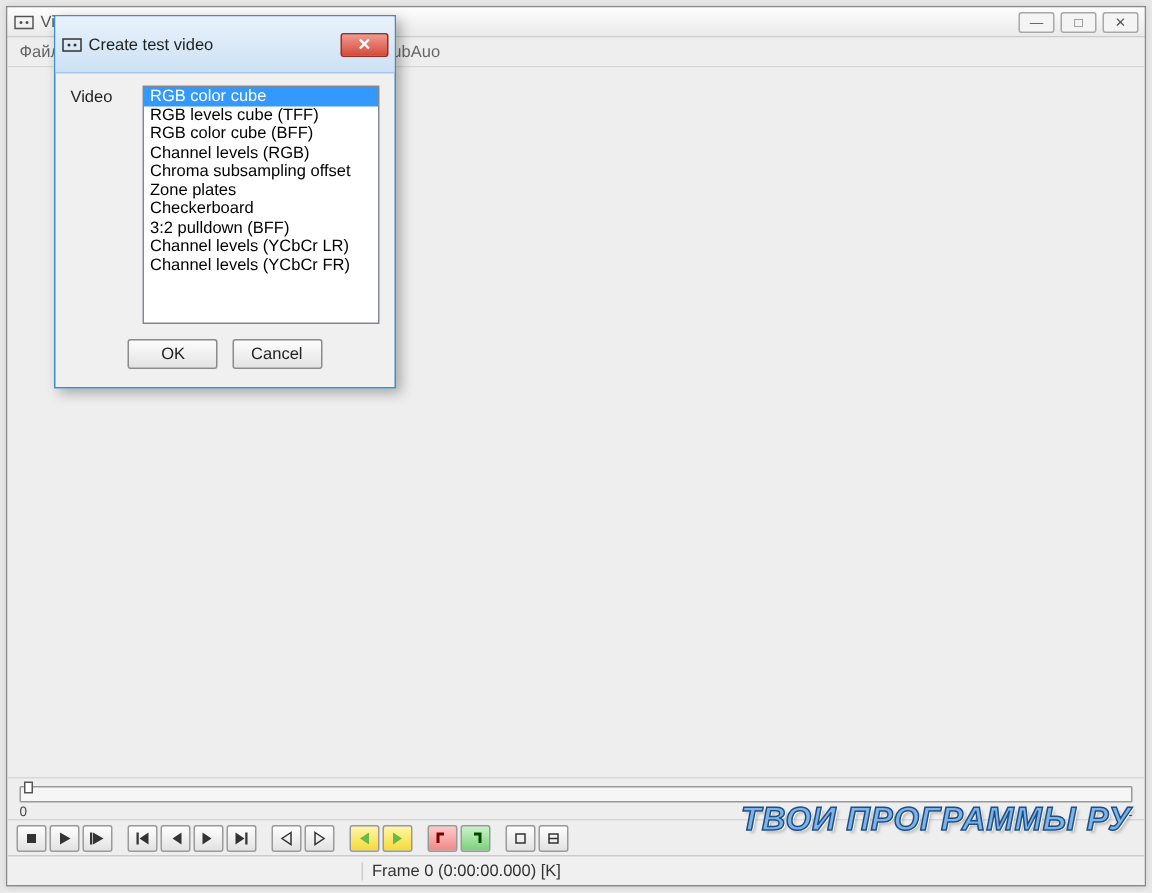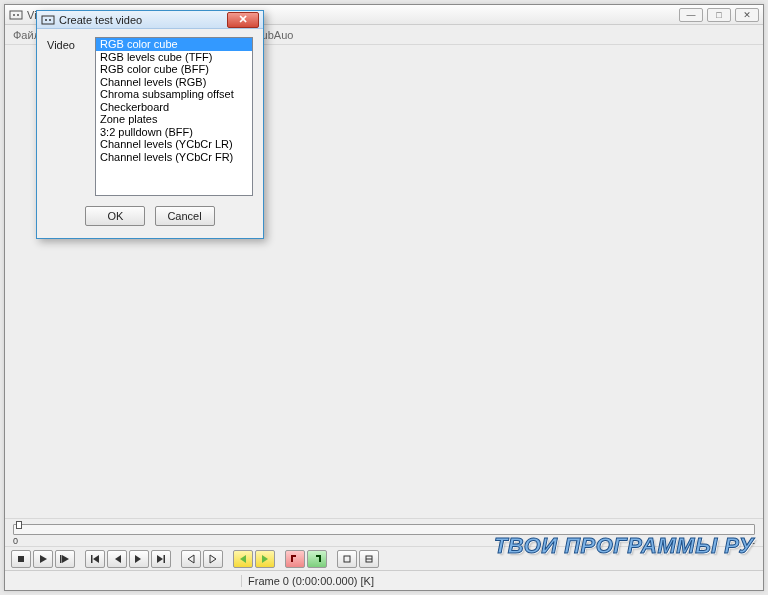--- a/index.html
+++ b/index.html
@@ -120,21 +120,21 @@
   
   .dialog {
     position: absolute;
     left: 36px; top: 10px;
     width: 228px;
     background: #f0f0f0;
     border: 1px solid #3b8fc8;
     box-shadow: 3px 3px 8px rgba(0,0,0,0.3);
   }
   .dialog-title {
-    height: 18px;
+    height: 38px;
     background: linear-gradient(#e9f2fb,#cde1f5);
     border-bottom: 1px solid #a9c7e6;
     display: flex; align-items: center; padding: 0 4px;
   }
   .dialog-title .t-icon { width: 14px; height: 14px; margin-right: 4px; display:inline-flex;align-items:center;justify-content:center;}
   .dialog-title .t-text { flex: 1; color: #222; }
   .dialog-title .close {
     width: 32px; height: 16px;
     background: linear-gradient(#f29a8e,#d34b3a);
     border: 1px solid #a02d1f;
@@ -346,22 +346,22 @@
     <span class="close">✕</span>
   </div>
   <div class="dialog-body">
     <div class="dlabel">Video</div>
     <div class="listbox">
       <div class="item selected">RGB color cube</div>
       <div class="item">RGB levels cube (TFF)</div>
       <div class="item">RGB color cube (BFF)</div>
       <div class="item">Channel levels (RGB)</div>
       <div class="item">Chroma subsampling offset</div>
+      <div class="item">Zone plates</div>
       <div class="item">Checkerboard</div>
-      <div class="item">Zone plates</div>
       <div class="item">3:2 pulldown (BFF)</div>
       <div class="item">Channel levels (YCbCr LR)</div>
       <div class="item">Channel levels (YCbCr FR)</div>
     </div>
     <div style="clear:both"></div>
     <div class="button-row">
       <span class="dbtn">OK</span>
       <span class="dbtn">Cancel</span>
     </div>
   </div>

